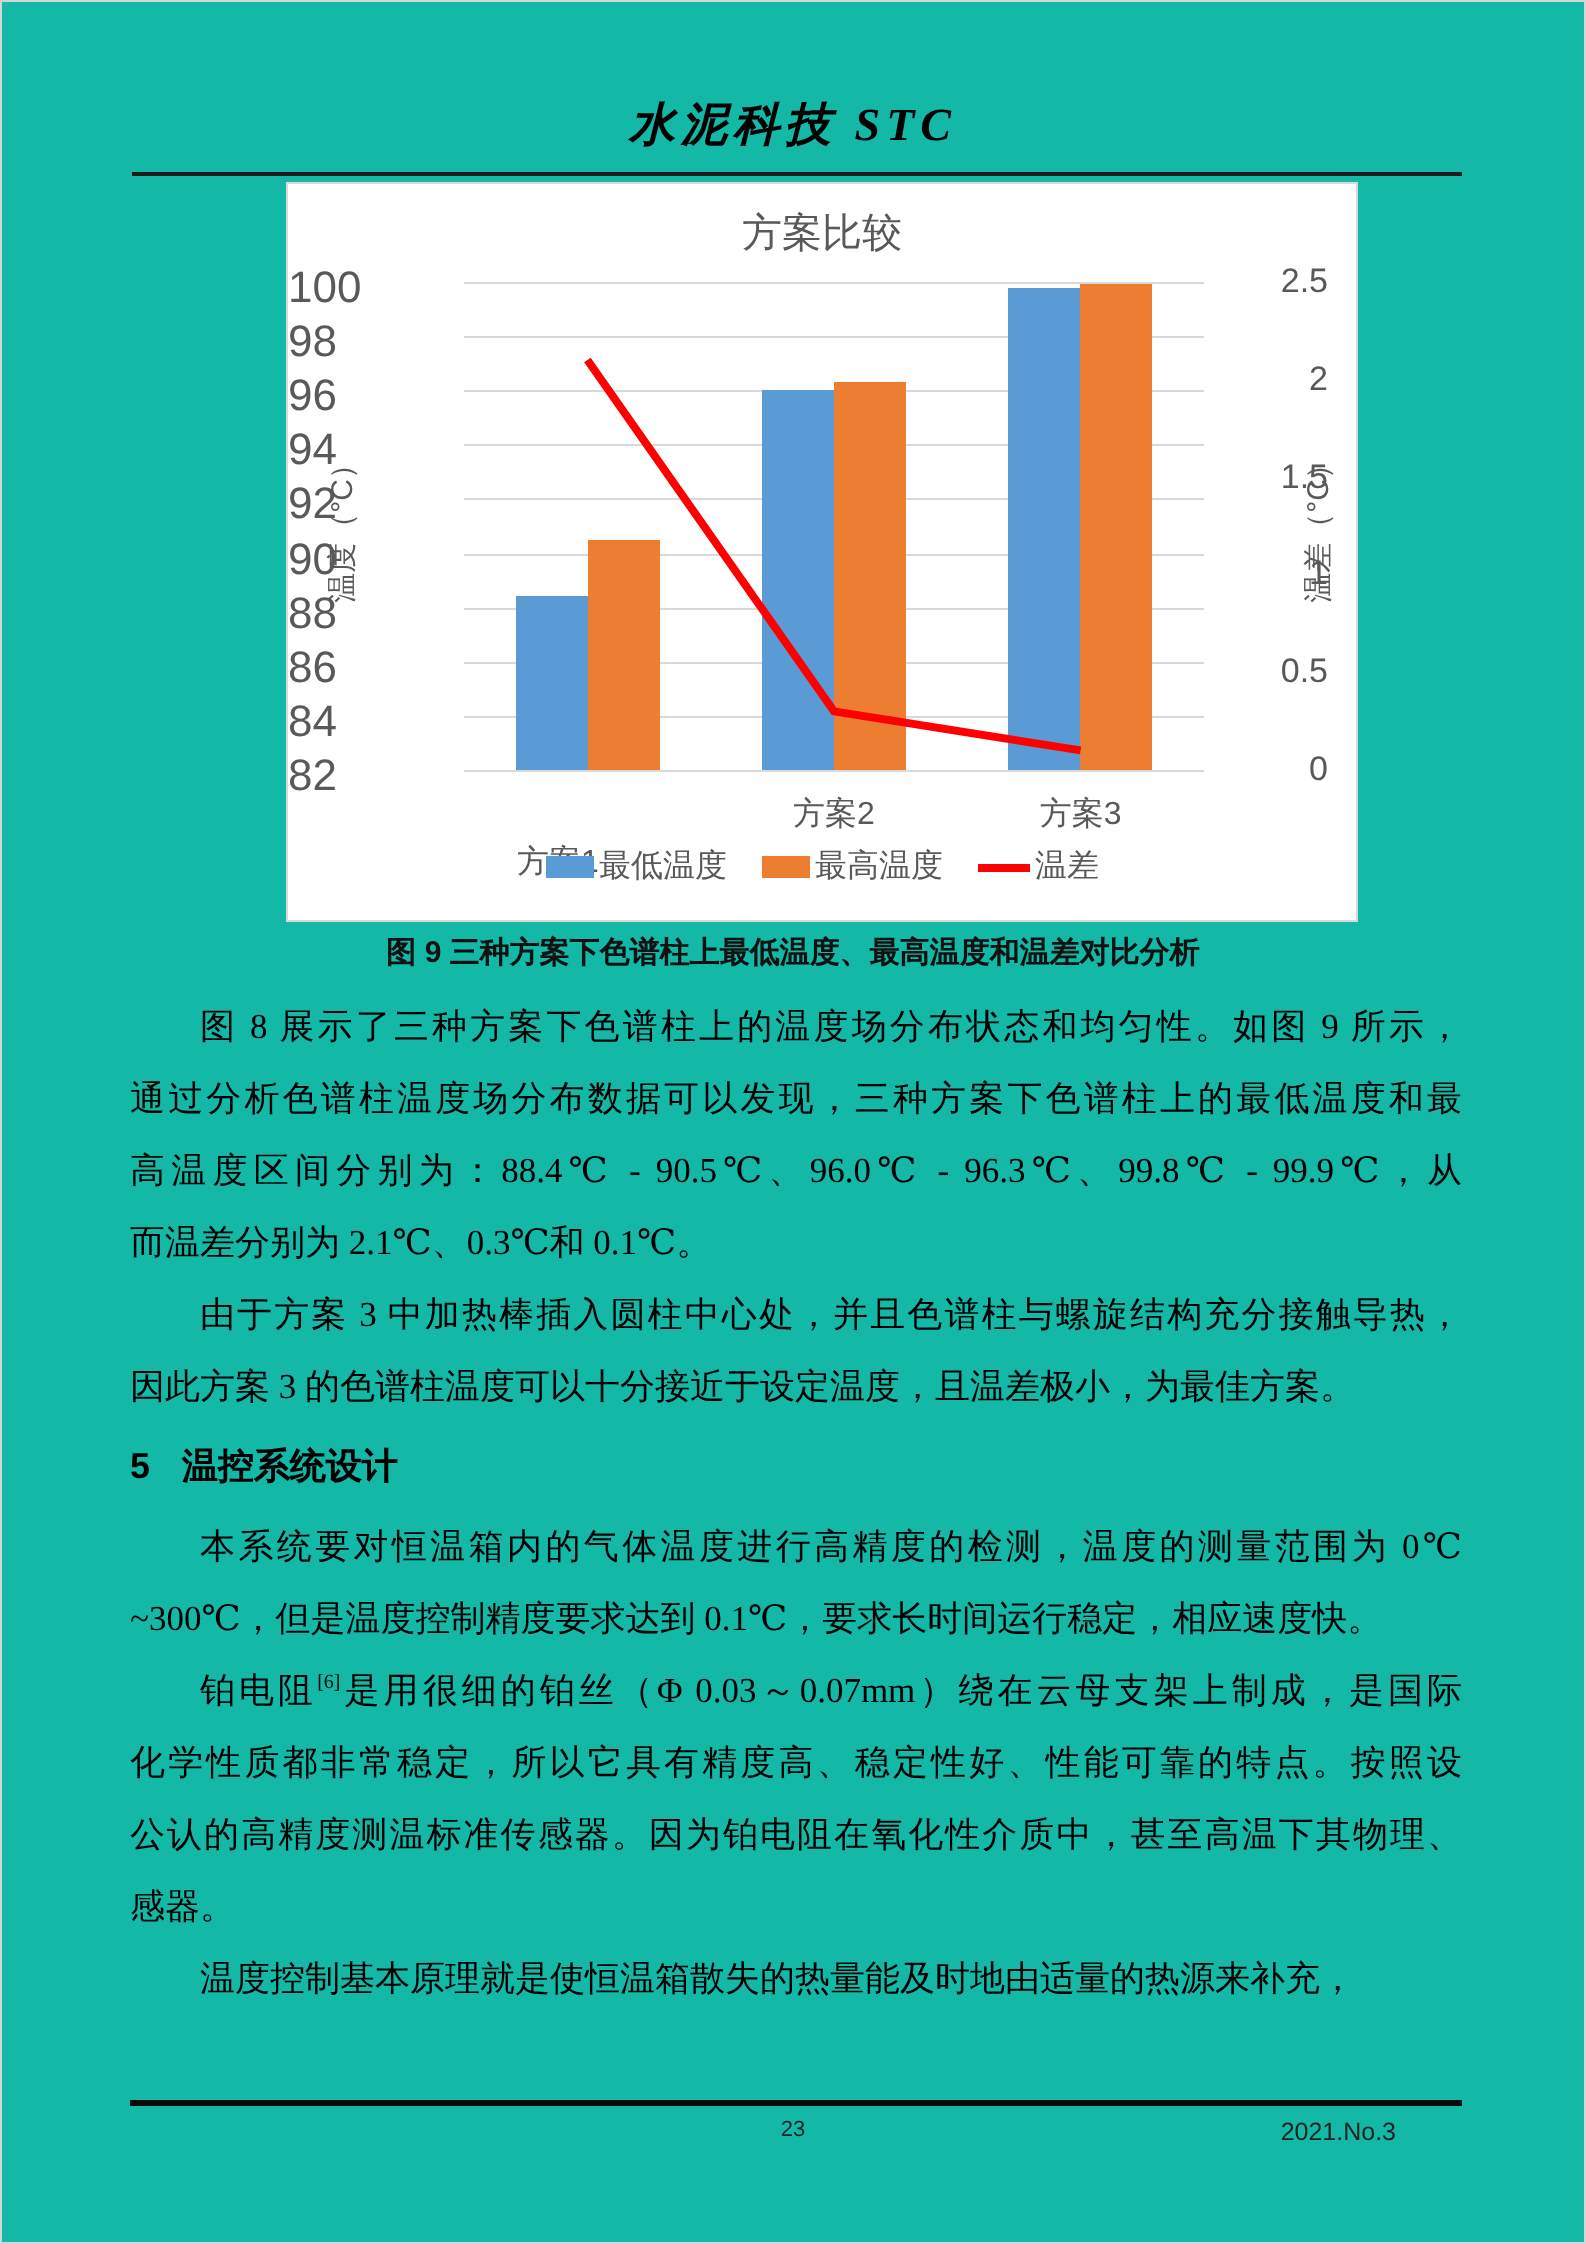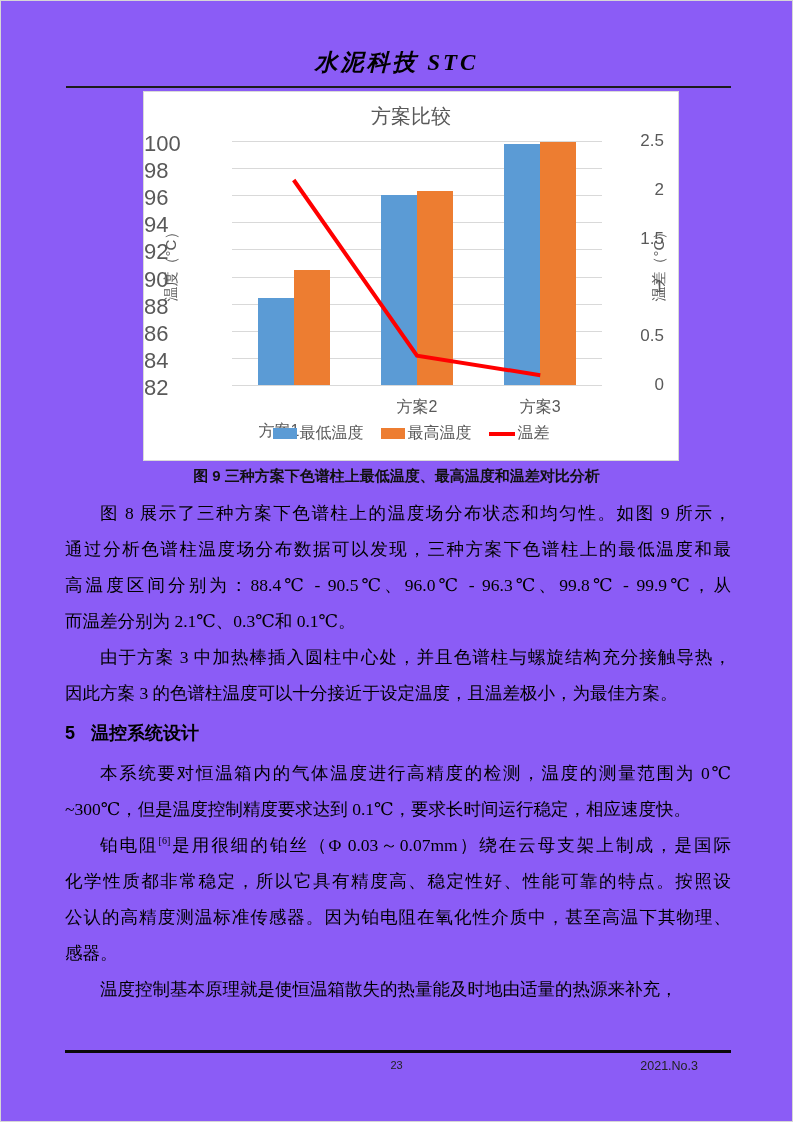--- a/index.html
+++ b/index.html
@@ -1,19 +1,19 @@
 <!DOCTYPE html>
 <html><head>
 <meta charset="utf-8">
 <style>
   * { margin:0; padding:0; box-sizing:border-box; }
   html,body { background:#f3f3f3; }
   .page {
     position:relative; width:793px; height:1122px; margin:0 auto;
-    background:#8b5cf6; border:1px solid #d6d6d6; overflow:hidden;
+    background:#14b8a6; border:1px solid #d6d6d6; overflow:hidden;
     font-family:"Liberation Serif","DejaVu Serif",serif; color:#000;
   }
   
   .header-title {
     position:absolute; top:46px; left:0; width:100%; text-align:center;
     font-size:23px; font-weight:700; font-style:italic; letter-spacing:3px;
     font-family:"Liberation Serif","DejaVu Serif",serif;
   }
   .header-rule { position:absolute; left:65px; top:85px; width:665px; height:2px; background:#1c1c1c; }
   

